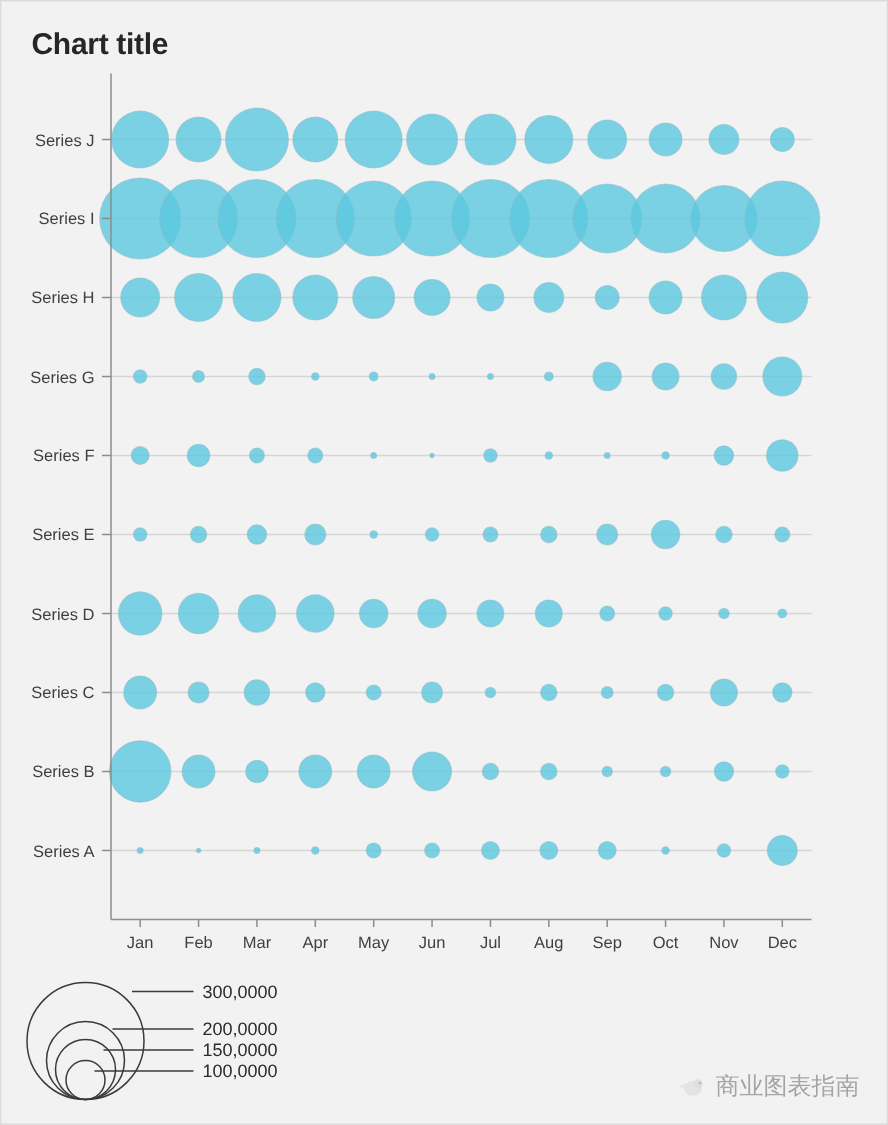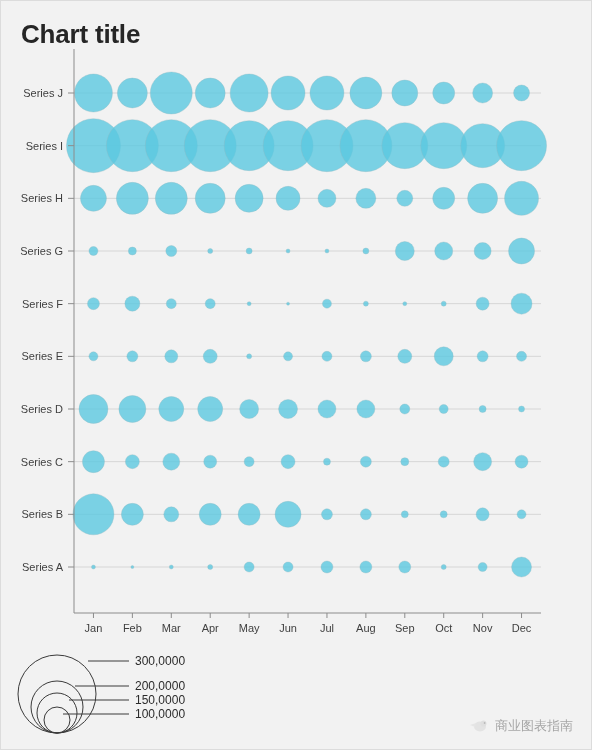--- a/index.html
+++ b/index.html
@@ -16,21 +16,21 @@
     height: 750px;
     background: #f2f2f2;
     border: 1px solid #dcdcdc;
     box-sizing: border-box;
     overflow: hidden;
   }
   #chart-title {
     position: absolute;
     left: 20px;
     top: 18px;
-    font-size: 26px;
+    font-size: 20px;
     font-weight: bold;
     color: #262626;
     letter-spacing: -0.2px;
   }
   #plot-svg {
     position: absolute;
     left: 0;
     top: 0;
   }
   .axis-label {
@@ -74,21 +74,21 @@
   #watermark {
     position: absolute;
     right: 18px;
     bottom: 14px;
     display: flex;
     align-items: center;
     gap: 6px;
     opacity: 0.42;
   }
   #watermark-text {
-    font-size: 13px;
+    font-size: 16px;
     color: #3a3a3a;
     font-family: "DejaVu Sans", "Liberation Sans", sans-serif;
   }
 </style>
 </head>
 <body>
 
 <div id="page">
 
   <div id="chart-title">Chart title</div>

